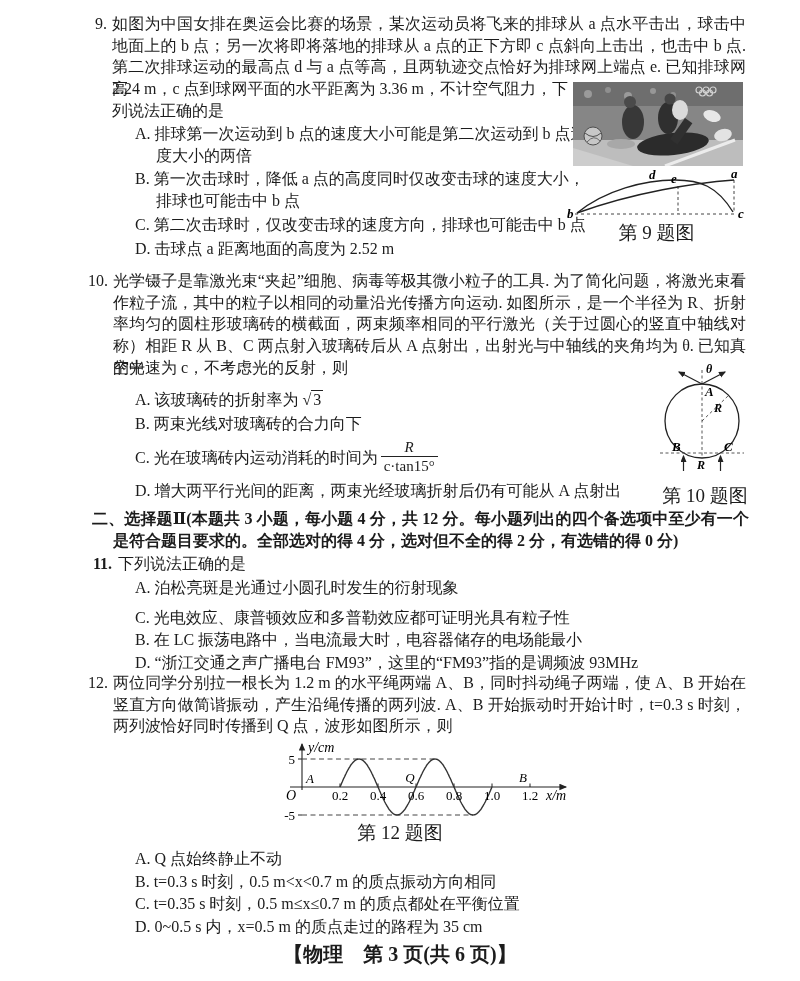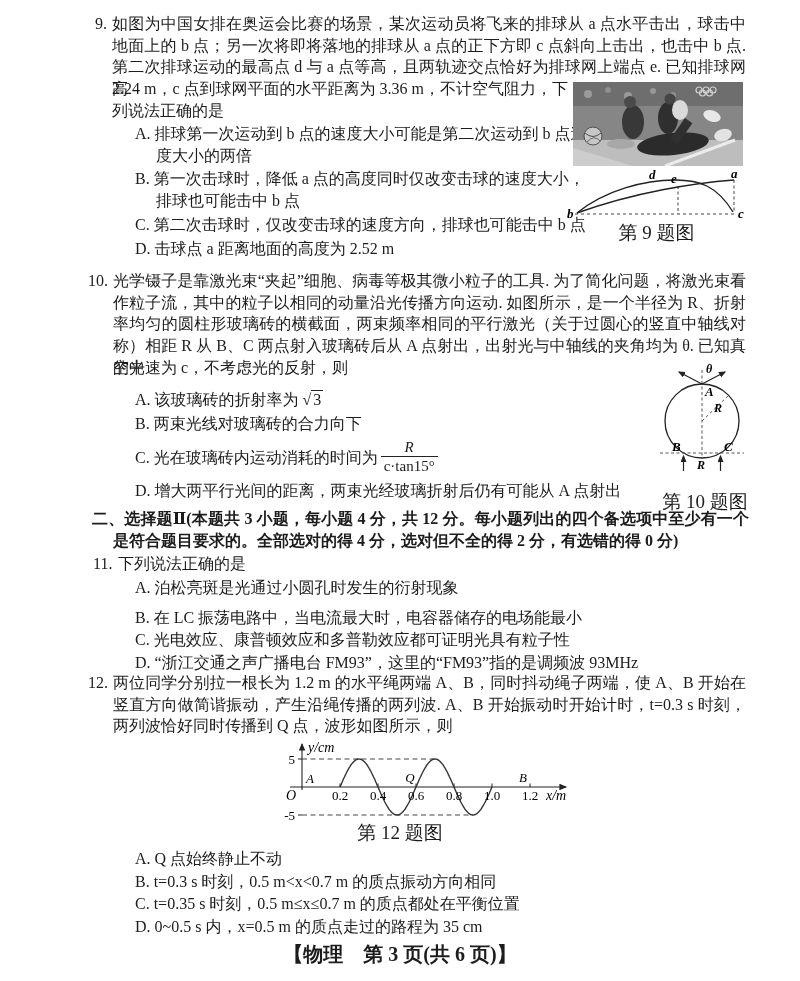--- a/index.html
+++ b/index.html
@@ -129,33 +129,33 @@
       <line x1="56" y1="24" x2="79" y2="12" stroke="#222" stroke-width="1.2" marker-end="url(#ah10)"></line>
       <line x1="37.5" y1="111" x2="37.5" y2="96" stroke="#222" stroke-width="1.2" marker-end="url(#ah10)"></line>
       <line x1="74.5" y1="111" x2="74.5" y2="96" stroke="#222" stroke-width="1.2" marker-end="url(#ah10)"></line>
       <text x="60" y="13" font-size="12" font-style="italic" font-weight="bold">θ</text>
       <text x="59" y="36" font-size="13" font-style="italic" font-weight="bold">A</text>
       <text x="68" y="52" font-size="12" font-style="italic" font-weight="bold">R</text>
       <text x="26" y="91" font-size="13" font-style="italic" font-weight="bold">B</text>
       <text x="78" y="91" font-size="13" font-style="italic" font-weight="bold">C</text>
       <text x="51" y="109" font-size="12" font-style="italic" font-weight="bold">R</text>
     </svg>
-    <div class="caption" style="width:118px;margin-top:17px;">第 10 题图</div>
+    <div class="caption" style="width:118px;margin-top:11px;">第 10 题图</div>
   </div>
 
   <div class="abs bold just" style="left:113px;top:508px;width:636px;text-indent:-21px;">二、选择题Ⅱ(本题共 3 小题，每小题 4 分，共 12 分。每小题列出的四个备选项中至少有一个是符合题目要求的。全部选对的得 4 分，选对但不全的得 2 分，有选错的得 0 分)</div>
 
   <div class="abs" style="left:118px;top:553px;width:600px;">
-    <span class="qnum" style="left:-25px;">11.</span>
+    <span class="qnum" style="left:-25px;font-weight:bold;">11.</span>
     <span>下列说法正确的是</span>
   </div>
   <div class="abs" style="left:135px;top:577px;width:600px;">
     <div class="opt" style="margin-bottom:8px;">A. 泊松亮斑是光通过小圆孔时发生的衍射现象</div>
+    <div class="opt" style="margin-bottom:1px;">C. 光电效应、康普顿效应和多普勒效应都可证明光具有粒子性</div>
     <div class="opt" style="margin-bottom:1px;">B. 在 LC 振荡电路中，当电流最大时，电容器储存的电场能最小</div>
-    <div class="opt" style="margin-bottom:1px;">C. 光电效应、康普顿效应和多普勒效应都可证明光具有粒子性</div>
     <div class="opt" style="margin-bottom:1px;">D. “浙江交通之声广播电台 FM93”，这里的“FM93”指的是调频波 93MHz</div>
   </div>
 
   <div class="abs just" style="left:113px;top:672px;width:633px;">
     <span class="qnum" style="left:-25px;">12.</span>
     <span>两位同学分别拉一根长为 1.2 m 的水平绳两端 A、B，同时抖动绳子两端，使 A、B 开始在竖直方向做简谐振动，产生沿绳传播的两列波. A、B 开始振动时开始计时，t=0.3 s 时刻，两列波恰好同时传播到 Q 点，波形如图所示，则</span>
   </div>
 
   <div class="abs" style="left:240px;top:738px;">
     <svg width="340" height="90" viewBox="0 0 340 90">

